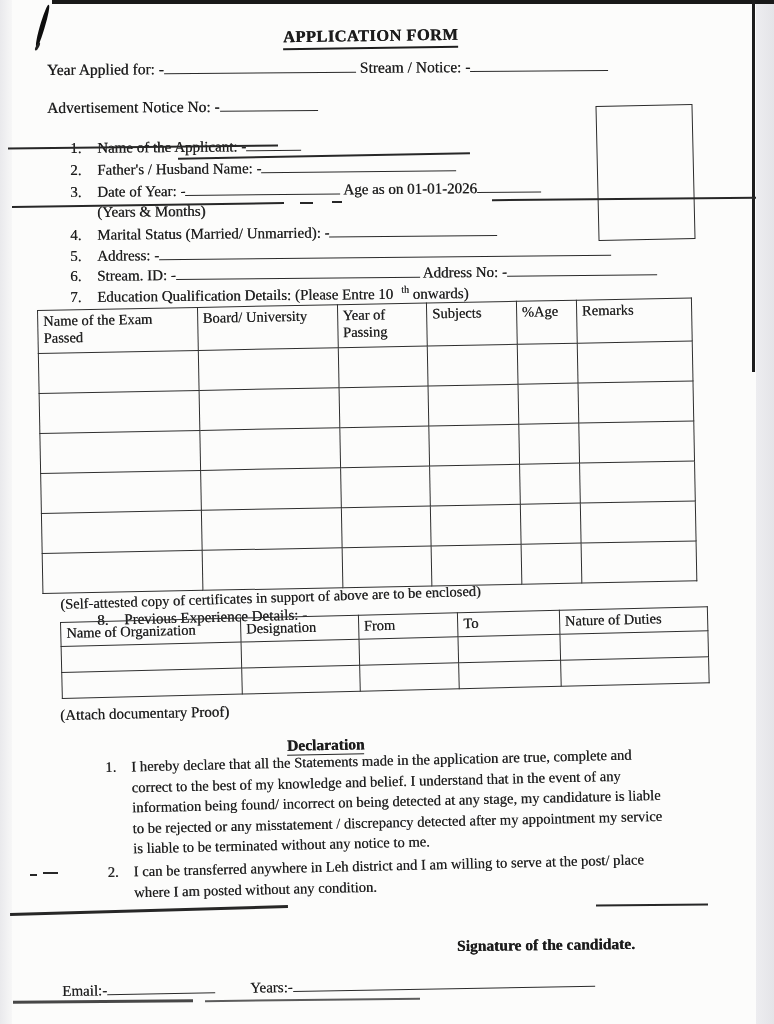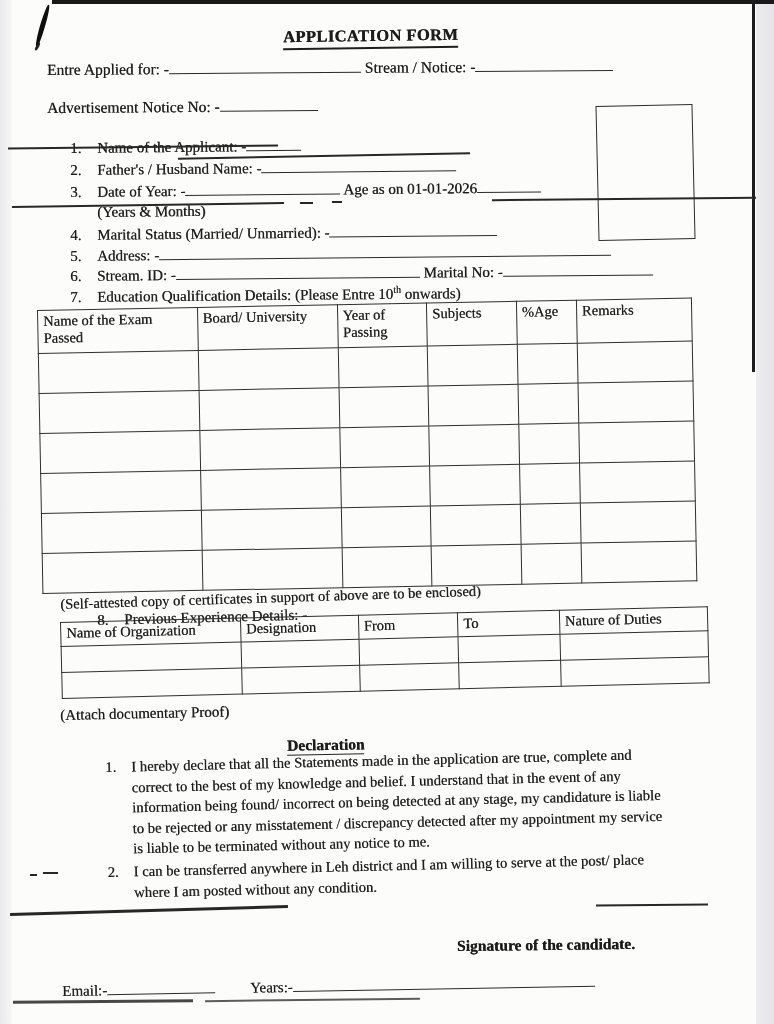--- a/index.html
+++ b/index.html
@@ -44,38 +44,38 @@
   
   .edge{position:absolute;top:0;height:1024px;}
   #edge-left{left:0;width:12px;background:linear-gradient(to right,#e9e9ec,#f7f7f7);}
   #edge-right{left:756px;width:18px;background:linear-gradient(to right,#ededf0,#e4e4e8);}
   #top-bar{position:absolute;left:52px;top:0;width:722px;height:4px;background:#191919;}
   #right-line{position:absolute;left:752px;top:-2px;width:3px;height:374px;background:#1d1d1d;}
   #pen-mark{position:absolute;left:40px;top:4px;width:5px;height:44px;background:#0e0e0e;
             border-radius:45% 55% 40% 60%;transform:rotate(17deg);}
   #pen-mark-tail{position:absolute;left:36px;top:42px;width:3px;height:9px;background:#222;
             border-radius:50%;transform:rotate(28deg);}
-  sup{font-size:10px;}
+  sup{font-size:10px;margin-left:8px;}
 </style>
 </head>
 <body>
 
 <div id="page">
 
   <div id="edge-left" class="edge"></div>
   <div id="edge-right" class="edge"></div>
   <div id="top-bar"></div>
   <div id="right-line"></div>
   <div id="pen-mark"></div>
   <div id="pen-mark-tail"></div>
 
   <div id="title">APPLICATION FORM</div>
 
   <div class="txt" style="left:47px;top:61px;font-size:15.5px;transform:rotate(-0.4deg);transform-origin:left top;">
-    <span>Entre Applied for: -</span><span class="blank" style="width:192px;"></span>
+    <span>Year Applied for: -</span><span class="blank" style="width:192px;"></span>
     <span>Stream / Notice: -</span><span class="blank" style="width:138px;"></span>
   </div>
 
   <div class="txt" style="left:47px;top:99px;font-size:15.5px;transform:rotate(-0.4deg);transform-origin:left top;">
     <span>Advertisement Notice No: -</span><span class="blank" style="width:98px;"></span>
   </div>
 
   <div id="photo-box"></div>
 
   <div class="row txt" style="top:139px;">
@@ -101,21 +101,21 @@
   <div class="row txt" style="top:226px;">
     <span class="num">4.</span><span>Marital Status (Married/ Unmarried): -</span><span class="blank" style="width:168px;"></span>
   </div>
 
   <div class="row txt" style="top:247px;">
     <span class="num">5.</span><span>Address: -</span><span class="blank" style="width:452px;"></span>
   </div>
 
   <div class="row txt" style="top:267px;">
     <span class="num">6.</span><span>Stream. ID: -</span><span class="blank" style="width:244px;"></span>
-    <span>Marital No: -</span><span class="blank" style="width:150px;"></span>
+    <span>Address No: -</span><span class="blank" style="width:150px;"></span>
   </div>
 
   <div class="row txt" style="top:287px;">
     <span class="num">7.</span><span><span>Education Qualification Details: (Please Entre 10</span><sup>th</sup><span> onwards)</span></span>
   </div>
 
   <div id="edu-table-wrap">
     <table id="edu-table" class="scan-table">
       <colgroup>
         <col style="width:24.4%">

